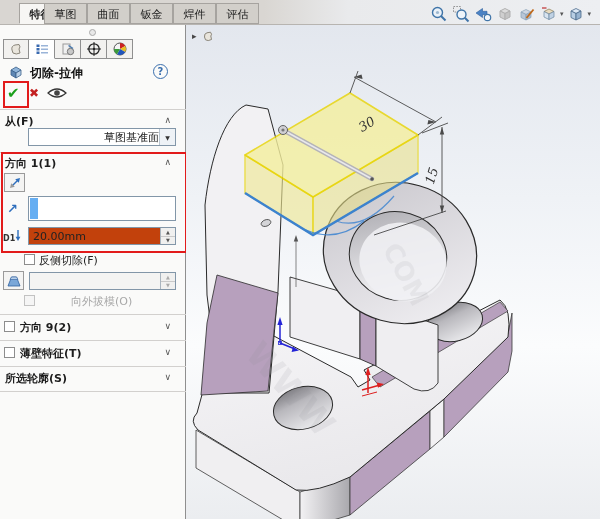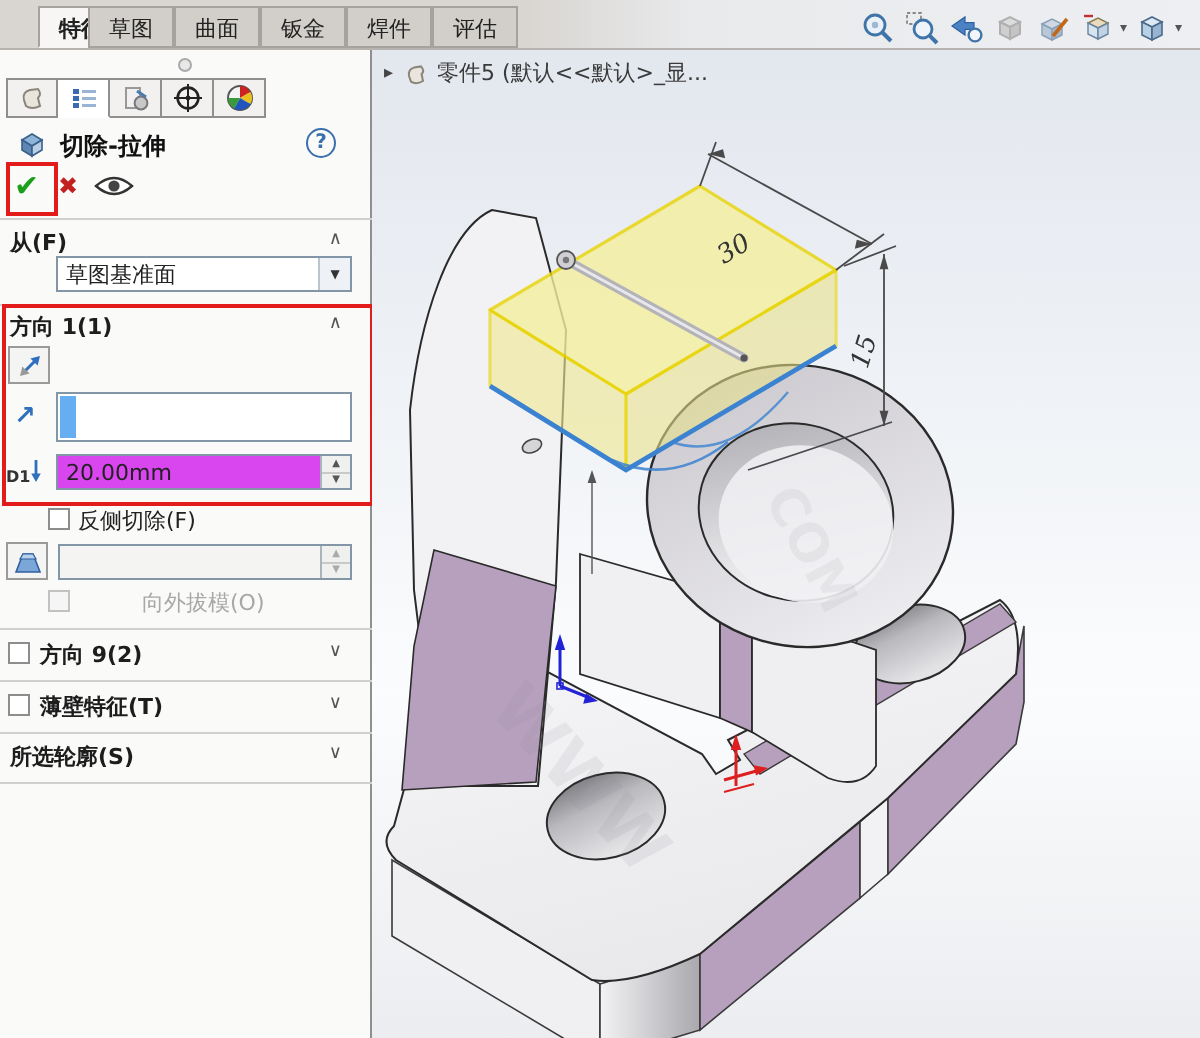--- a/index.html
+++ b/index.html
@@ -35,29 +35,29 @@
   .help{position:absolute;right:18px;top:1px;width:13px;height:13px;border:1px solid #3a6fae;border-radius:50%;
     color:#3a6fae;font-weight:bold;font-size:10px;text-align:center;line-height:13px;}
   .actions{position:absolute;left:0;top:58px;width:186px;height:24px;}
   .okbtn{position:absolute;left:7px;top:1px;font-size:15px;font-weight:bold;color:#1ca01c;}
   .cancelbtn{position:absolute;left:29px;top:3px;font-size:12px;font-weight:bold;color:#c32020;}
   .eyebtn{position:absolute;left:47px;top:4px;}
   .divider{position:absolute;left:0;width:186px;height:0;border-top:1px solid #d2d0ce;}
   .sechead{position:absolute;left:5px;font-weight:bold;color:#1d1d1d;}
   .chev{position:absolute;right:14px;color:#555;font-size:9px;}
   .combo{position:absolute;left:28px;width:148px;height:18px;border:1px solid #8296a8;background:#fff;
-    box-sizing:border-box;display:flex;align-items:center;}
+    box-sizing:border-box;display:flex;align-items:center;text-align:right;}
   .combo .cval{flex:1;padding-left:4px;white-space:nowrap;overflow:hidden;}
   .combo .ccaret{width:15px;height:100%;border-left:1px solid #b9c4ce;background:#eef2f6;
     display:flex;align-items:center;justify-content:center;font-size:6px;color:#333;}
   .toolbtn{position:absolute;width:21px;height:19px;border:1px solid #9a9a9a;background:#f4f4f3;
     box-sizing:border-box;display:flex;align-items:center;justify-content:center;}
   .selbox{position:absolute;left:28px;width:148px;height:25px;border:1px solid #8296a8;background:#fff;box-sizing:border-box;}
   .selbar{position:absolute;left:1px;top:1px;width:8px;height:21px;}
-  .spininput{position:absolute;left:28px;width:148px;height:18px;border:1px solid #8296a8;background:#d946ef;
+  .spininput{position:absolute;left:28px;width:148px;height:18px;border:1px solid #8296a8;background:#c2410c;
     box-sizing:border-box;display:flex;align-items:stretch;}
   .spininput .ival{flex:1;padding:2px 0 0 4px;}
   .spinner{width:14px;border-left:1px solid #a9b4be;display:flex;flex-direction:column;}
   .spinner div{flex:1;background:#f0f0ef;border-bottom:1px solid #c9c9c9;font-size:5px;color:#555;
     display:flex;align-items:center;justify-content:center;}
   .spinner div:last-child{border-bottom:none;}
   .cb{position:absolute;width:11px;height:11px;border:1px solid #8d8d8d;background:#fff;box-sizing:border-box;}
   .cb.dis{border-color:#c2c2c2;background:#f5f5f5;}
   .cblabel{position:absolute;color:#222;}
   .cblabel.dis{color:#a8a8a8;padding-left:32px;}
@@ -416,17 +416,16 @@
         <text x="196" y="224" font-size="26" opacity="0.10" transform="rotate(62 196 224)">COM</text>
       </g>
     </svg>
 
     
     <div class="treeitem">
       <span class="exp">▸</span>
       <svg width="14" height="14">
           <path d="M3.5,8 Q3,4.5 6,3.8 L9.5,3.2 Q11.5,5.5 9.8,7 L10.5,10.5 Q7,12.5 4.5,10.8 Z" fill="#e9e5dc" stroke="#8a857a"></path>
         </svg>
-      <span>零件5 (默认&lt;&lt;默认&gt;_显...</span>
     </div>
   </div>
 
 </div>
 
 </body></html>

